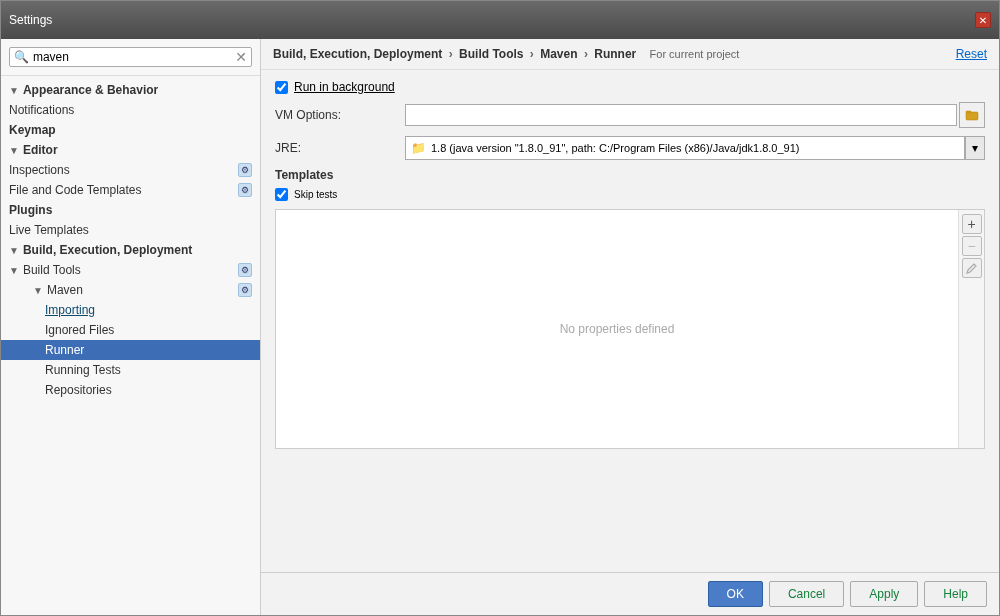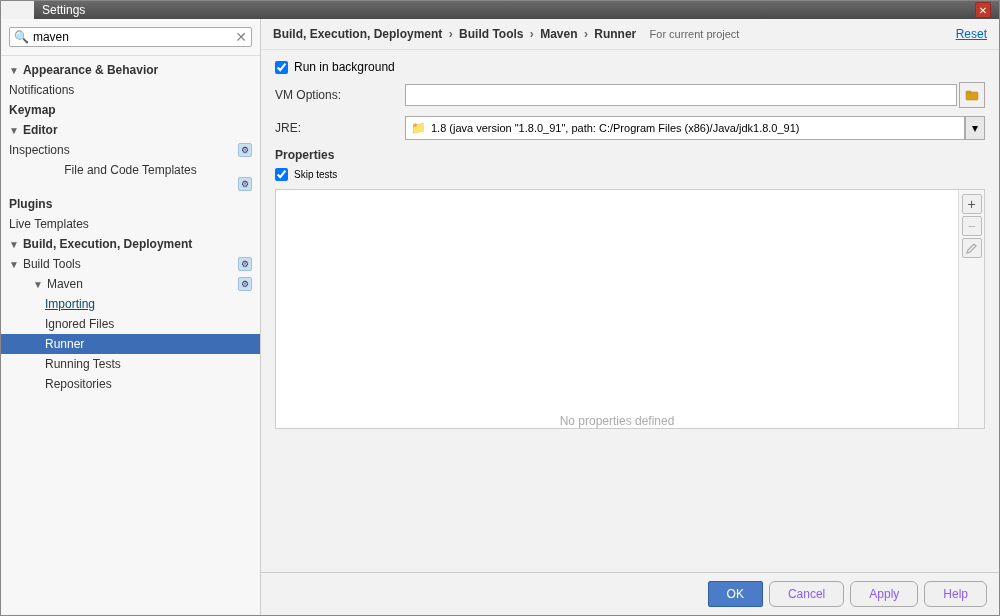--- a/index.html
+++ b/index.html
@@ -15,23 +15,22 @@
       box-shadow: 2px 2px 8px rgba(0,0,0,0.4);
     }
 
     .title-bar {
       background: linear-gradient(to bottom, #6a6a6a, #4a4a4a);
       color: #fff;
       padding: 4px 8px;
       display: flex;
       align-items: center;
       justify-content: space-between;
-      height: 18px;
+      height: 38px;
       flex-shrink: 0;
-      margin-left: 33px;
     }
 
     .title-bar-title {
       font-size: 12px;
       font-weight: normal;
     }
 
     .title-bar-close {
       width: 16px;
       height: 16px;
@@ -304,21 +303,21 @@
       display: flex;
       border: 1px solid #ccc;
       background: #fff;
       min-height: 240px;
       position: relative;
     }
 
     .properties-list {
       flex: 1;
       display: flex;
-      align-items: flex-end;
+      align-items: center;
       justify-content: center;
       color: #aaa;
       font-size: 12px;
     }
 
     .properties-actions {
       width: 26px;
       background: #f5f5f5;
       border-left: 1px solid #ddd;
       display: flex;
@@ -367,23 +366,22 @@
     }
 
     .btn-primary {
       background: #4a7cc7;
       color: #fff;
       border-color: #2d5fa3;
     }
 
     .btn-default {
       background: #f0f0f0;
-      color: #8b5cf6;
+      color: #15803d;
       border-color: #aaa;
-      border-radius: 6px;
     }
   </style>
 </head>
 <body>
 
 <div class="window">
 
   <div class="title-bar">
     <span class="title-bar-title">Settings</span>
     <div class="title-bar-close">✕</div>
@@ -415,21 +413,21 @@
         </div>
 
         <div class="tree-item section-header indent-0">
           <span class="expand-icon">▼</span>
           <span>Editor</span>
         </div>
         <div class="tree-item indent-1" style="justify-content: space-between;">
           <span>Inspections</span>
           <span class="icon-badge">⚙</span>
         </div>
-        <div class="tree-item indent-1" style="justify-content: space-between; flex-direction: column;">
+        <div class="tree-item indent-1" style="justify-content: space-between;">
           <span>File and Code Templates</span>
           <span class="icon-badge">⚙</span>
         </div>
         <div class="tree-item section-header indent-0">
           <span>Plugins</span>
         </div>
 
         <div class="tree-item indent-1">
           <span>Live Templates</span>
         </div>
@@ -485,21 +483,21 @@
             <span class="for-project">For current project</span>
           </span>
         </div>
         <button class="reset-btn">Reset</button>
       </div>
 
       <div class="form-area">
 
         <div class="checkbox-row">
           <input type="checkbox" id="run-bg" checked="" style="">
-          <label for="run-bg" style="font-size:12px;">Run in background</label>
+          <label for="run-bg" style="font-size:12px;text-decoration:underline;">Run in background</label>
         </div>
 
         <div class="form-row">
           <span class="form-label">VM Options:</span>
           <input class="form-input" type="text" style="flex: 1 1 0%;">
           <div class="form-input-btn">
             <svg width="14" height="14" viewBox="0 0 14 14">
               <rect x="1" y="4" width="12" height="8" rx="1" fill="#d4a020" stroke="#b8860b" stroke-width="0.5"></rect>
               <rect x="1" y="3" width="5" height="2" rx="0.5" fill="#d4a020" stroke="#b8860b" stroke-width="0.5"></rect>
             </svg>
@@ -509,21 +507,21 @@
         <div class="form-row">
           <span class="form-label">JRE:</span>
           <div class="jre-select" style="flex:1; display:flex; height:24px;">
             <span class="jre-folder-icon">📁</span>
             <span class="jre-text" style="font-size:11px;">1.8 (java version "1.8.0_91", path: C:/Program Files (x86)/Java/jdk1.8.0_91)</span>
           </div>
           <div class="jre-dropdown-btn" style="width:20px;height:24px;border:1px solid #aaa;background:#e8e8e8;display:flex;align-items:center;justify-content:center;cursor:pointer;">▾</div>
         </div>
 
 
-        <div class="section-title">Properties</div>
+        <div class="section-title">Templates</div>
 
         <div class="checkbox-row">
           <input type="checkbox" id="skip-tests" checked="" style="">
           <label for="skip-tests" style="font-size:10px;">Skip tests</label>
         </div>
 
         <div class="properties-panel">
           <div class="properties-list">
             <span>No properties defined</span>
           </div>

